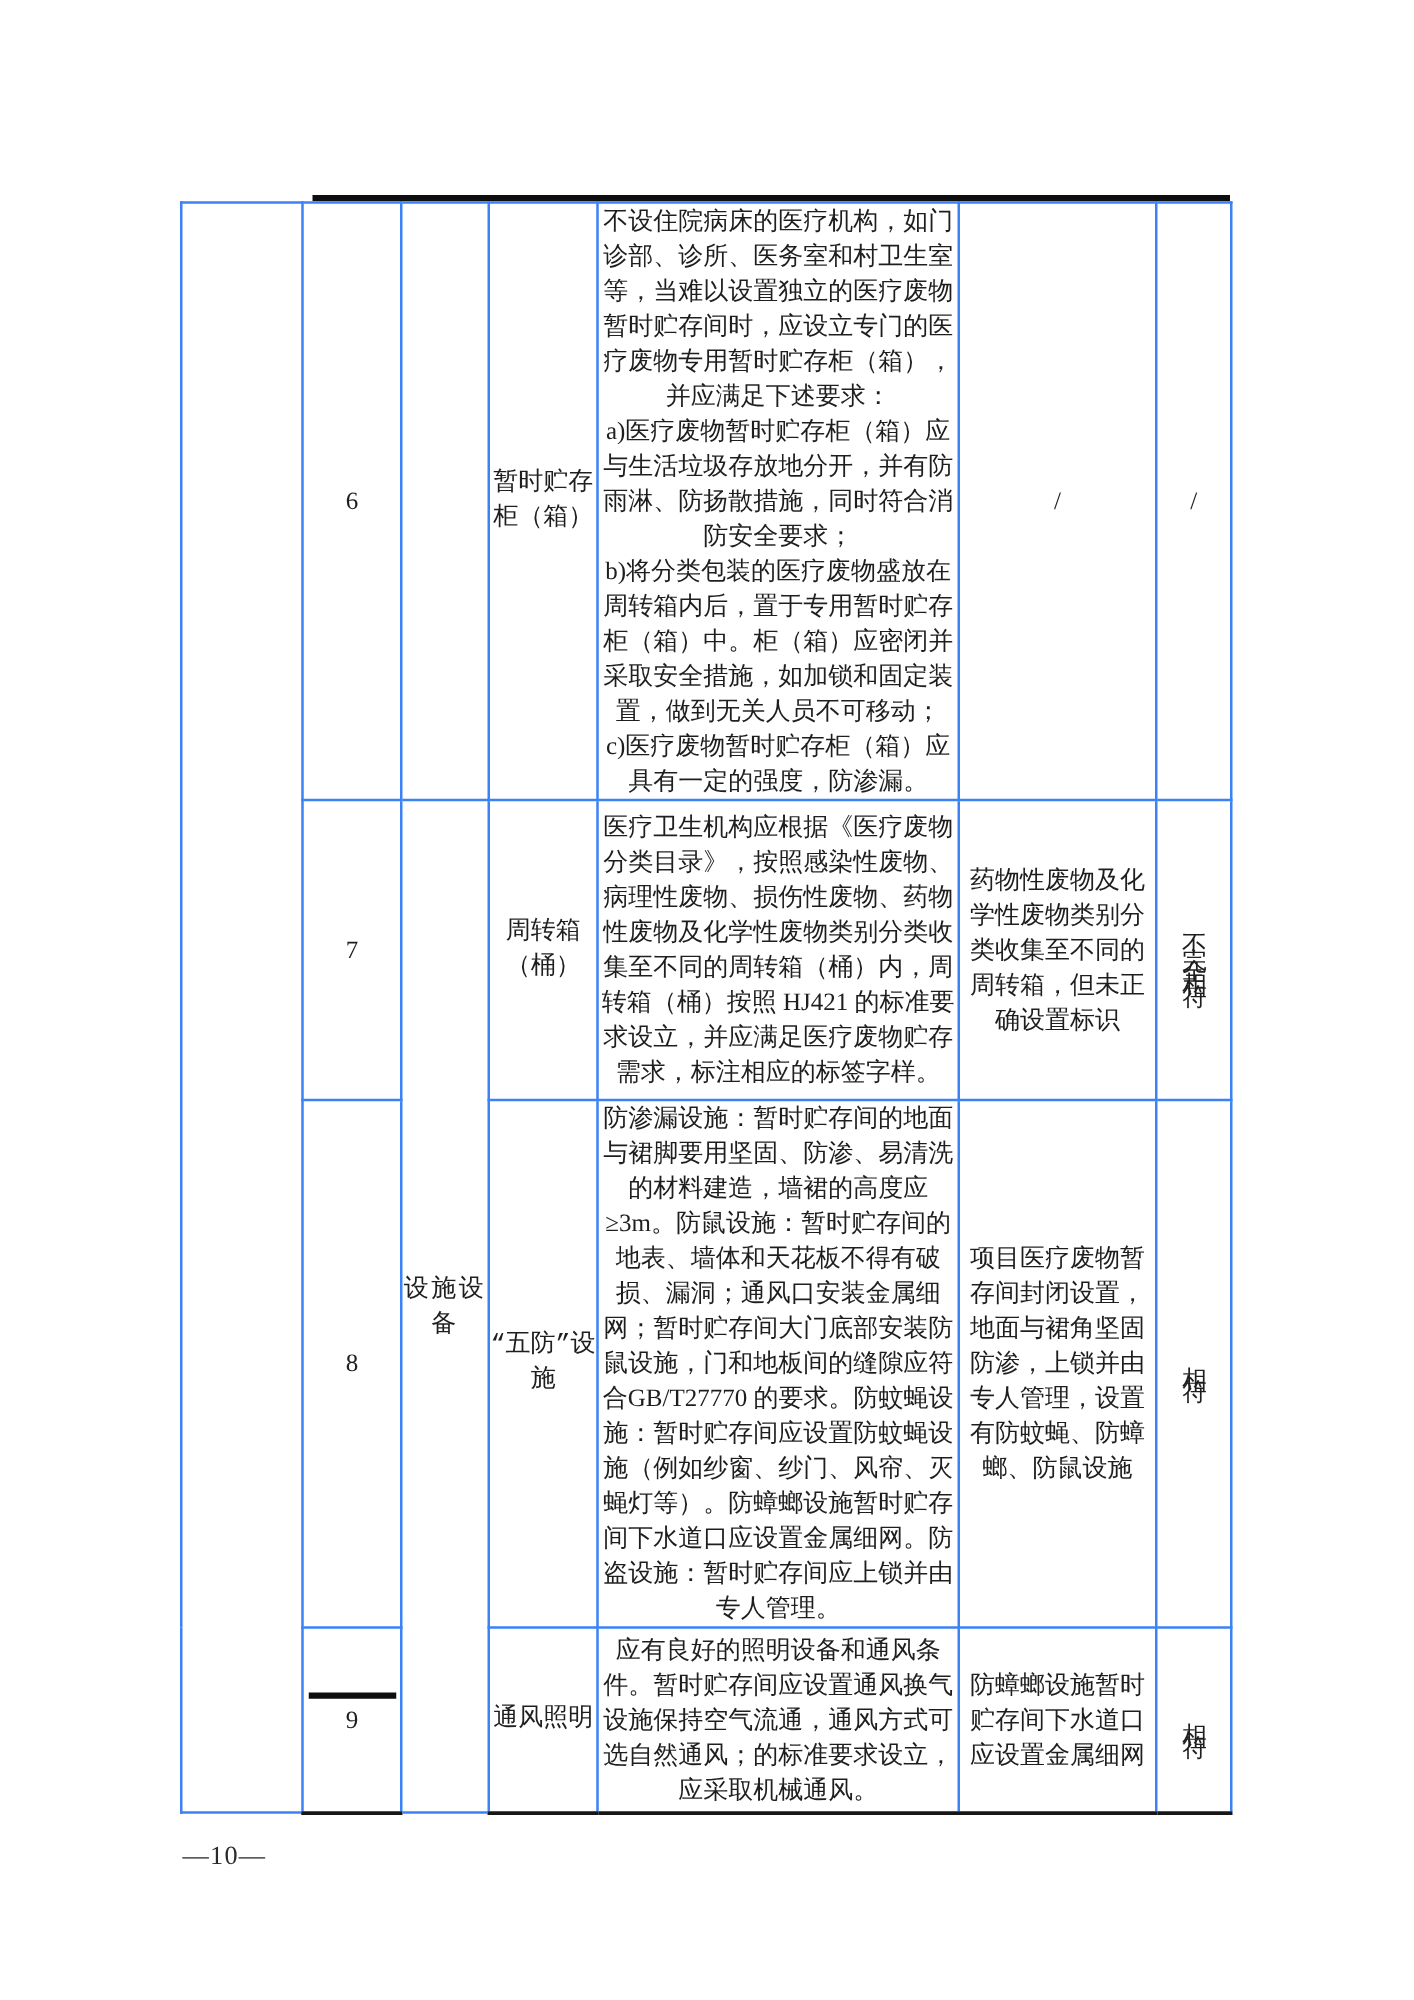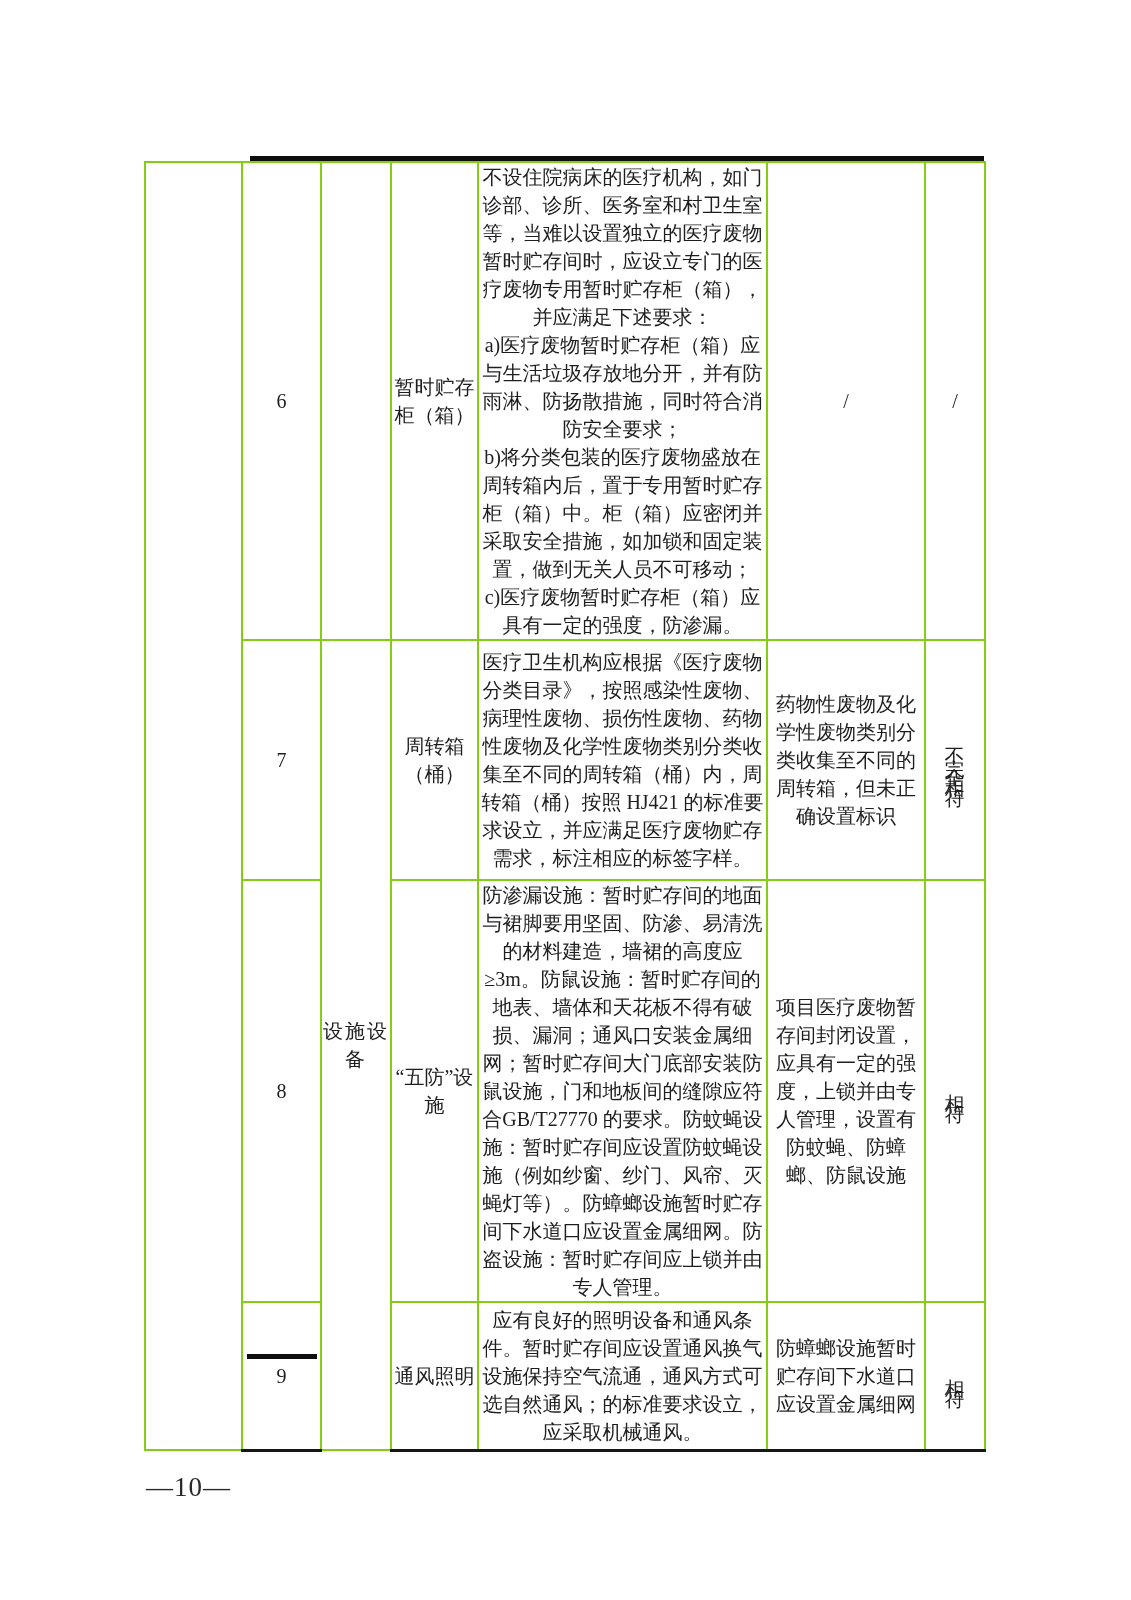--- a/index.html
+++ b/index.html
@@ -14,34 +14,34 @@
   .sheet { position: absolute; inset: 0; background: #fff; }
 
   table.review {
     position: absolute;
     left: 144px; top: 161px;
     width: 840px;
     border-collapse: collapse;
     table-layout: fixed;
   }
   table.review td {
-    border: 2px solid #84cc16;
+    border: 2px solid #3b82f6;
     padding: 0;
     vertical-align: middle;
     text-align: center;
     font-size: 20px;
     line-height: 28px;
     white-space: pre-line;
   }
   tr.last td { border-bottom: 3px solid #161616; }
 
   td.margin-cell { background: #fff; }
   td.num { font-size: 24px; }
   td.cat { padding: 0 6px; line-height: 34px; letter-spacing: 2px; margin-top: 25px; }
-  td.item { padding: 0 8px; line-height: 30px; }
+  td.item { padding: 0 8px; line-height: 30px; font-family: Liberation Mono, monospace; }
   td.req {
     padding: 2px 2px;
     line-height: 26px;
     text-align: center;
   }
   td.req.top { vertical-align: top; }
   td.status { padding: 0 10px; line-height: 30px; }
   td.comp { padding: 0; font-size: 21px; }
   .vert {
     writing-mode: vertical-rl;
@@ -51,21 +51,21 @@
     display: inline-block;
   }
 
   .rule { position: absolute; background: #0e0e0e; }
   .rule-top { left: 250px; top: 156px; width: 734px; height: 5px; }
   .rule-bottom { left: 247px; top: 1354px; width: 70px; height: 5px; }
 
   .page-num {
     position: absolute;
     left: 146px; top: 1472px;
-    font-size: 27px;
+    font-size: 21px;
     color: #2a2a2a;
     letter-spacing: 1px;
   }
 </style>
 </head>
 <body>
 
 <div class="sheet">
 
   <div class="rule rule-top"></div>
@@ -102,21 +102,21 @@
       <td class="item">周转箱（桶）</td>
       <td class="req">医疗卫生机构应根据《医疗废物分类目录》，按照感染性废物、病理性废物、损伤性废物、药物性废物及化学性废物类别分类收集至不同的周转箱（桶）内，周转箱（桶）按照 HJ421 的标准要求设立，并应满足医疗废物贮存需求，标注相应的标签字样。</td>
       <td class="status">药物性废物及化学性废物类别分类收集至不同的周转箱，但未正确设置标识</td>
       <td class="comp"><span class="vert">不完全相符</span></td>
     </tr>
 
     <tr style="height:368px">
       <td class="num">8</td>
       <td class="item">“五防”设施</td>
       <td class="req">防渗漏设施：暂时贮存间的地面与裙脚要用坚固、防渗、易清洗的材料建造，墙裙的高度应≥3m。防鼠设施：暂时贮存间的地表、墙体和天花板不得有破损、漏洞；通风口安装金属细网；暂时贮存间大门底部安装防鼠设施，门和地板间的缝隙应符合GB/T27770 的要求。防蚊蝇设施：暂时贮存间应设置防蚊蝇设施（例如纱窗、纱门、风帘、灭蝇灯等）。防蟑螂设施暂时贮存间下水道口应设置金属细网。防盗设施：暂时贮存间应上锁并由专人管理。</td>
-      <td class="status">项目医疗废物暂存间封闭设置，应具有一定的强度，上锁并由专人管理，设置有防蚊蝇、防蟑螂、防鼠设施</td>
+      <td class="status">项目医疗废物暂存间封闭设置，地面与裙角坚固防渗，上锁并由专人管理，设置有防蚊蝇、防蟑螂、防鼠设施</td>
       <td class="comp"><span class="vert">相符</span></td>
     </tr>
 
     <tr class="last" style="height:148px">
       <td class="num">9</td>
       <td class="item">通风照明</td>
       <td class="req">应有良好的照明设备和通风条件。暂时贮存间应设置通风换气设施保持空气流通，通风方式可选自然通风；的标准要求设立，应采取机械通风。</td>
       <td class="status">防蟑螂设施暂时贮存间下水道口应设置金属细网</td>
       <td class="comp"><span class="vert">相符</span></td>
     </tr>

